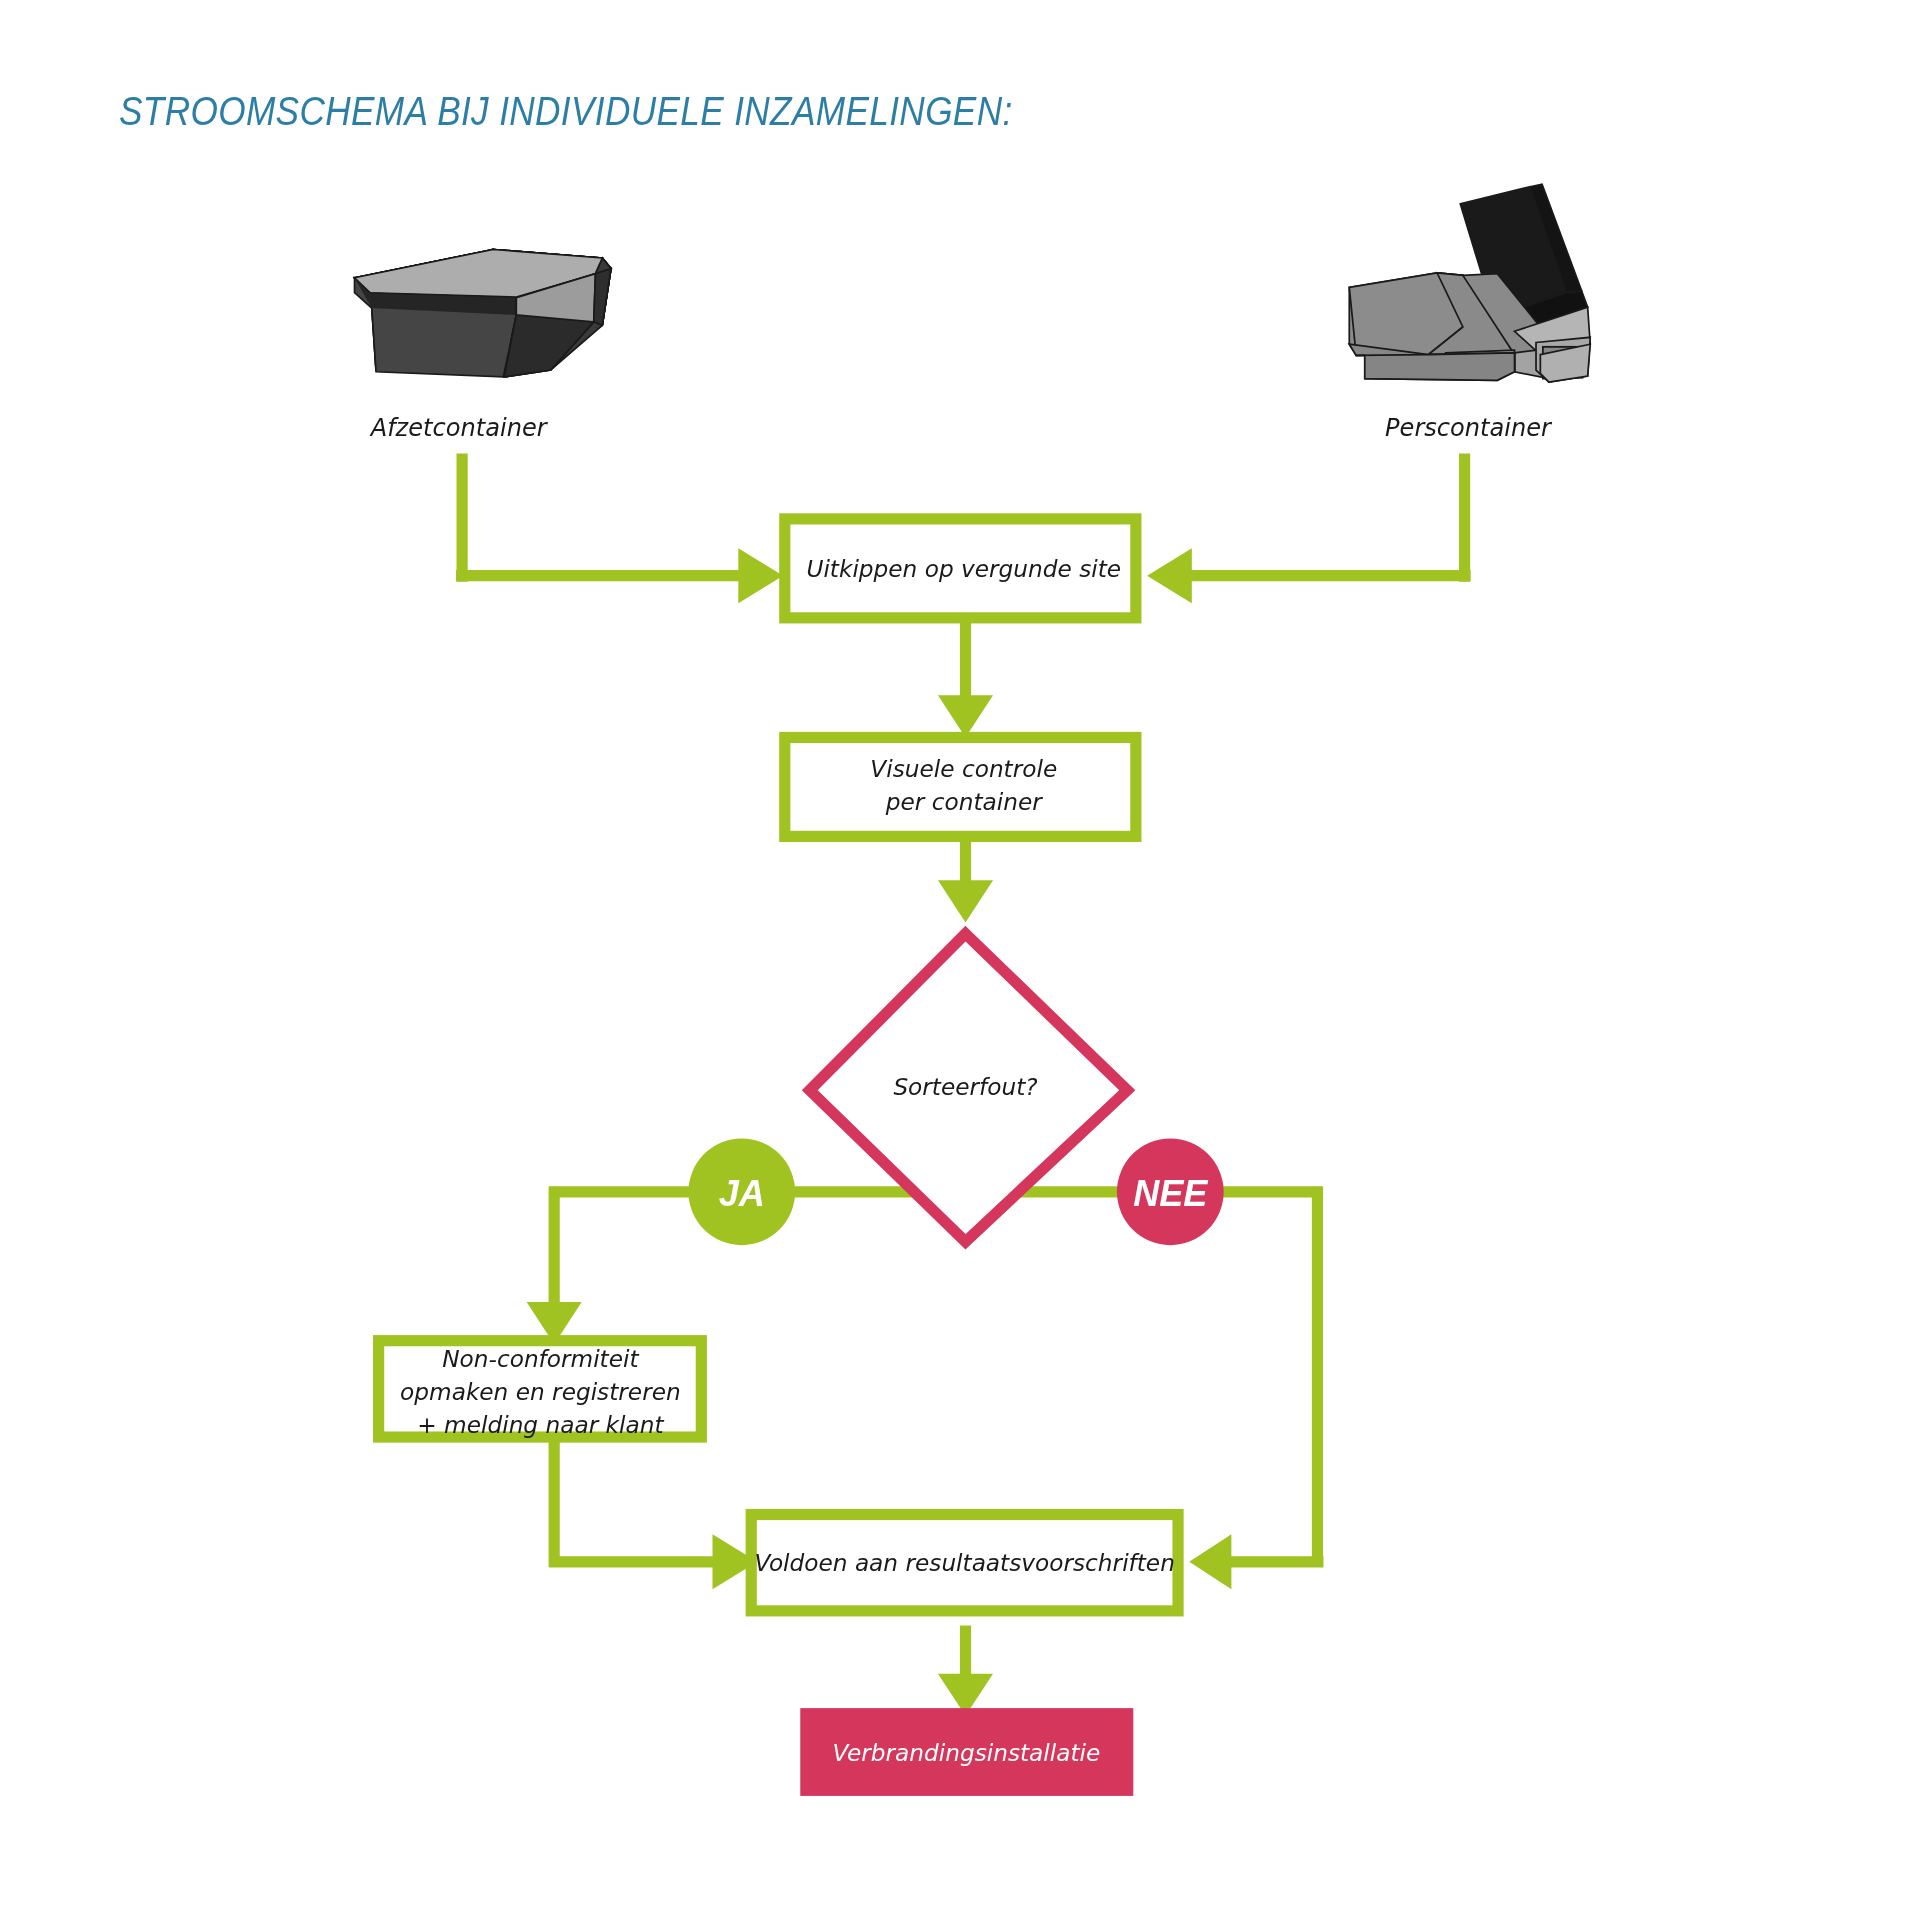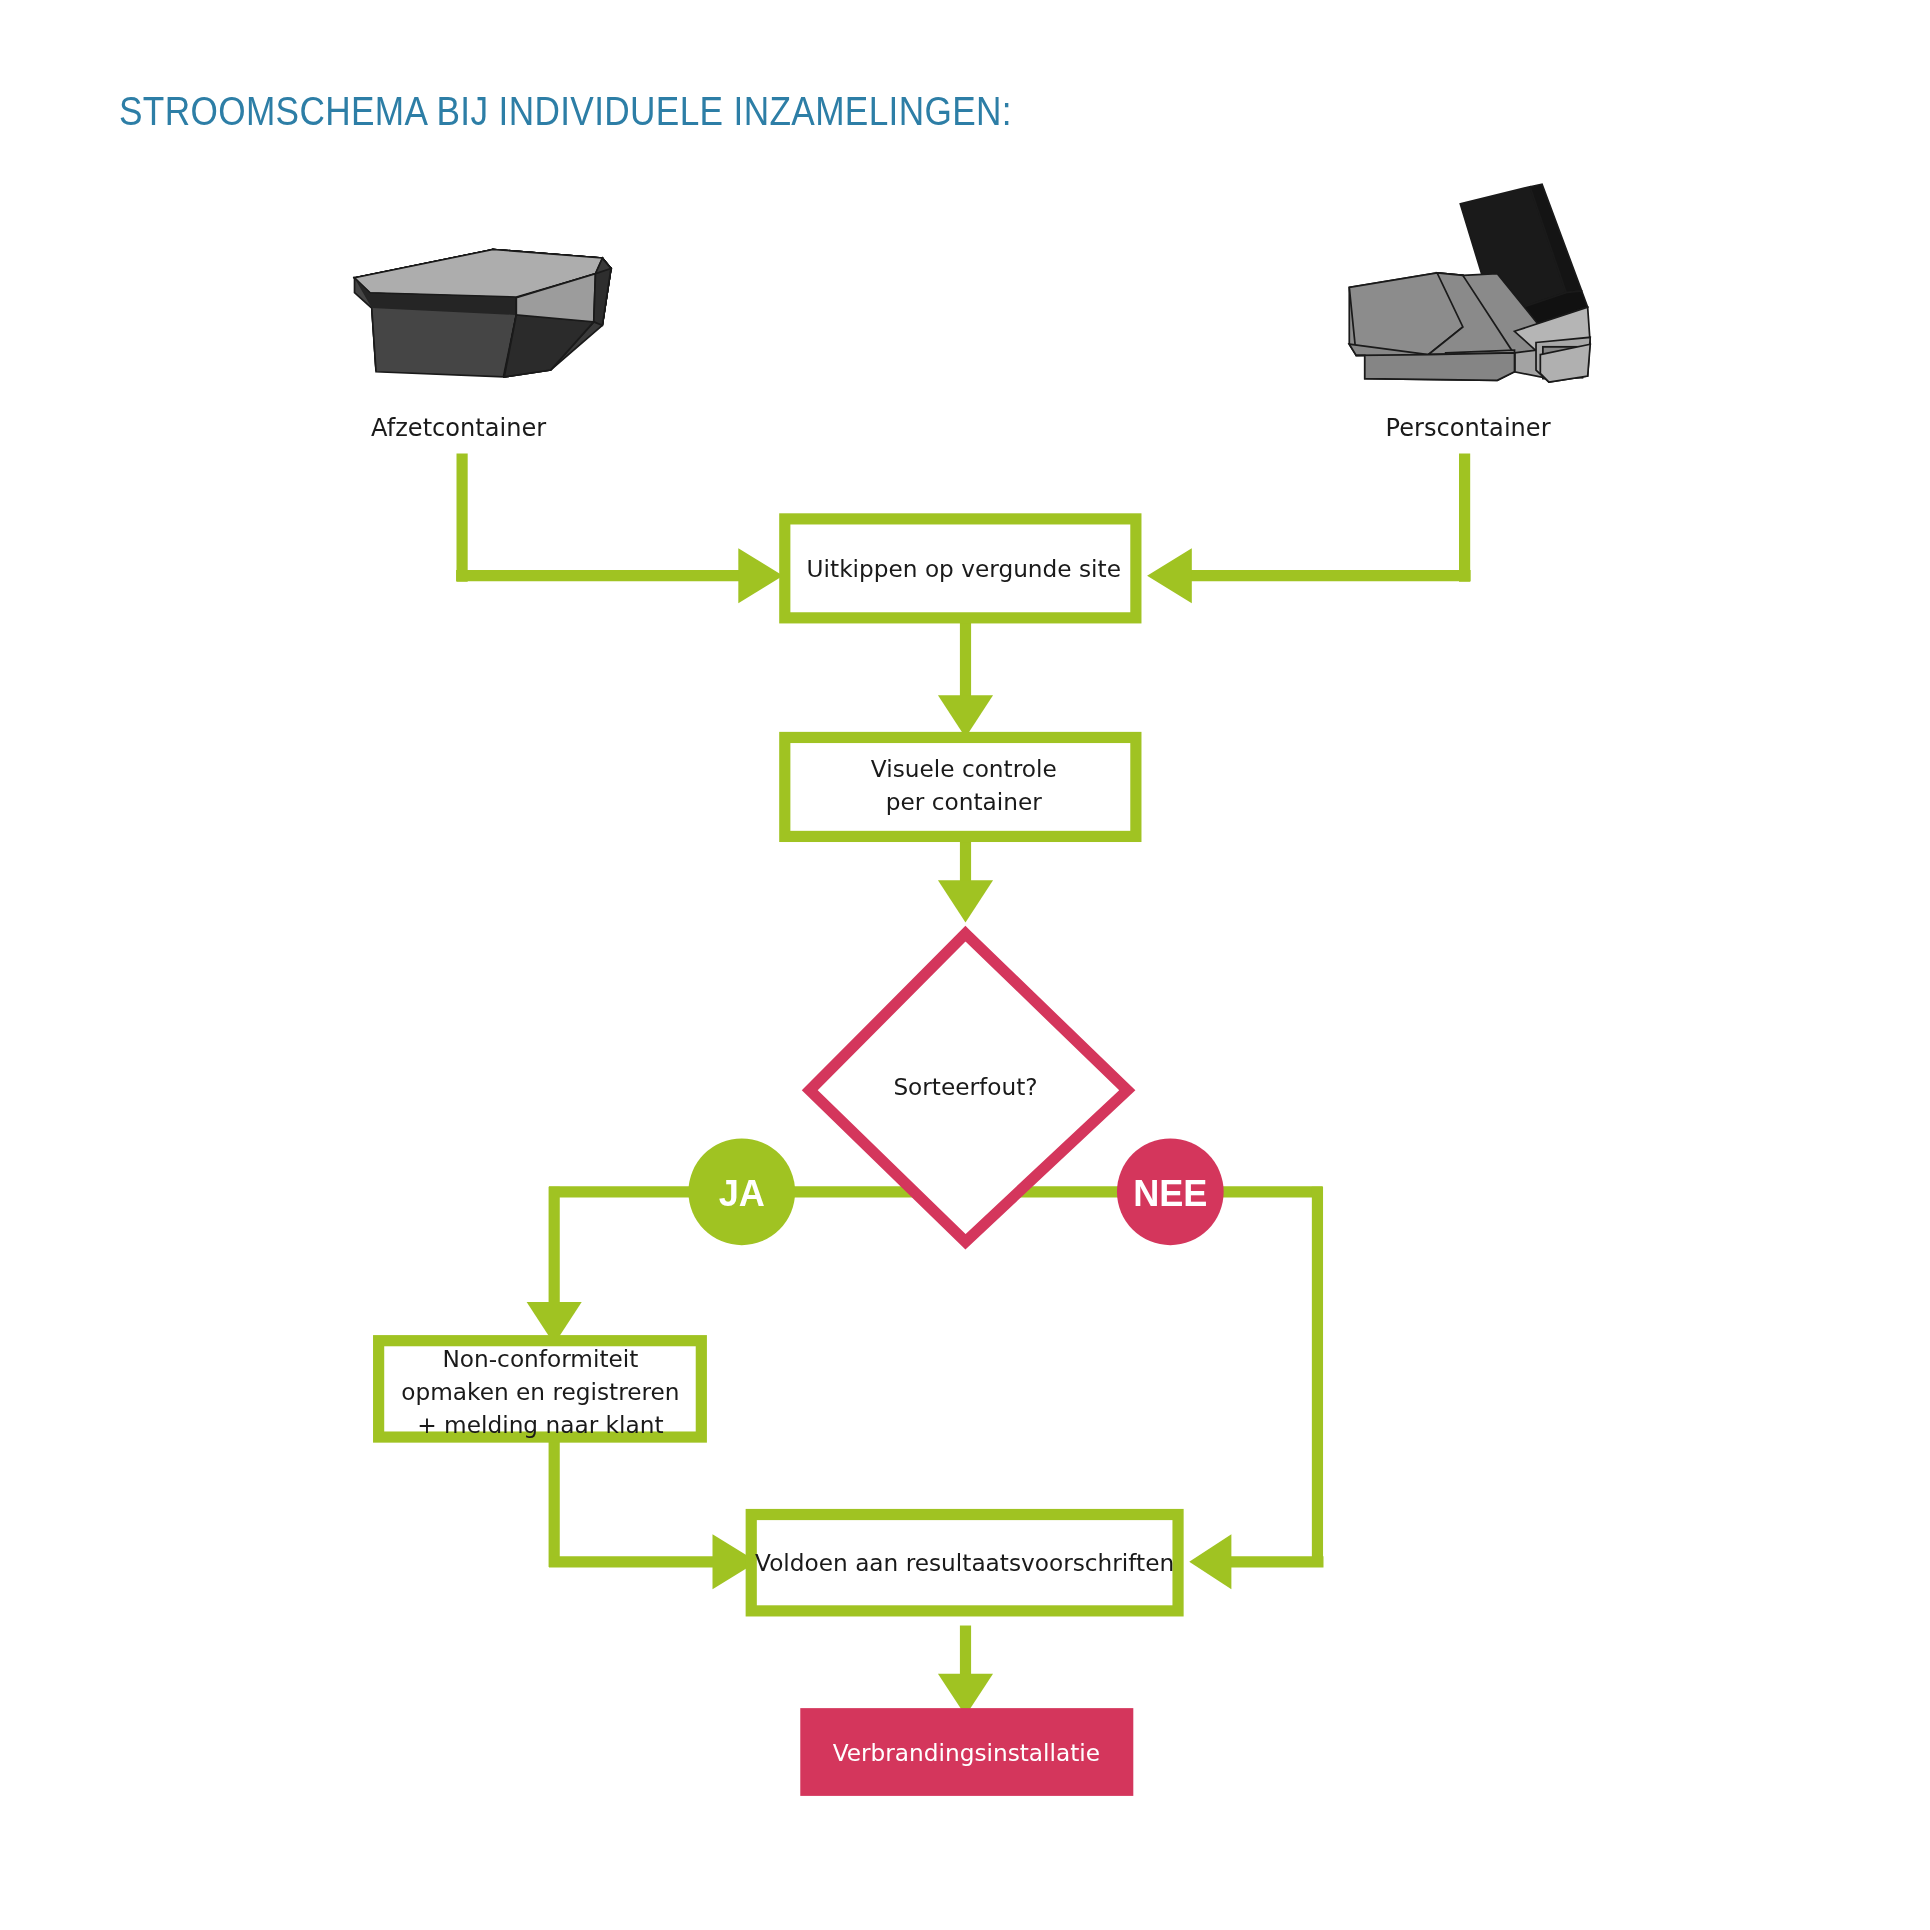--- a/index.html
+++ b/index.html
@@ -11,20 +11,21 @@
     width: 1931px;
     height: 1931px;
     font-family: "DejaVu Sans", sans-serif;
     overflow: hidden;
   }
   #page {
     position: relative;
     width: 1931px;
     height: 1931px;
     background: #ffffff;
+    font-style: italic;
   }
   #page-title {
     position: absolute;
     left: 119px;
     top: 89px;
     font-family: "Liberation Sans", sans-serif;
     font-size: 40px;
     letter-spacing: 0.4px;
     color: #2d7ea6;
     font-weight: 400;

